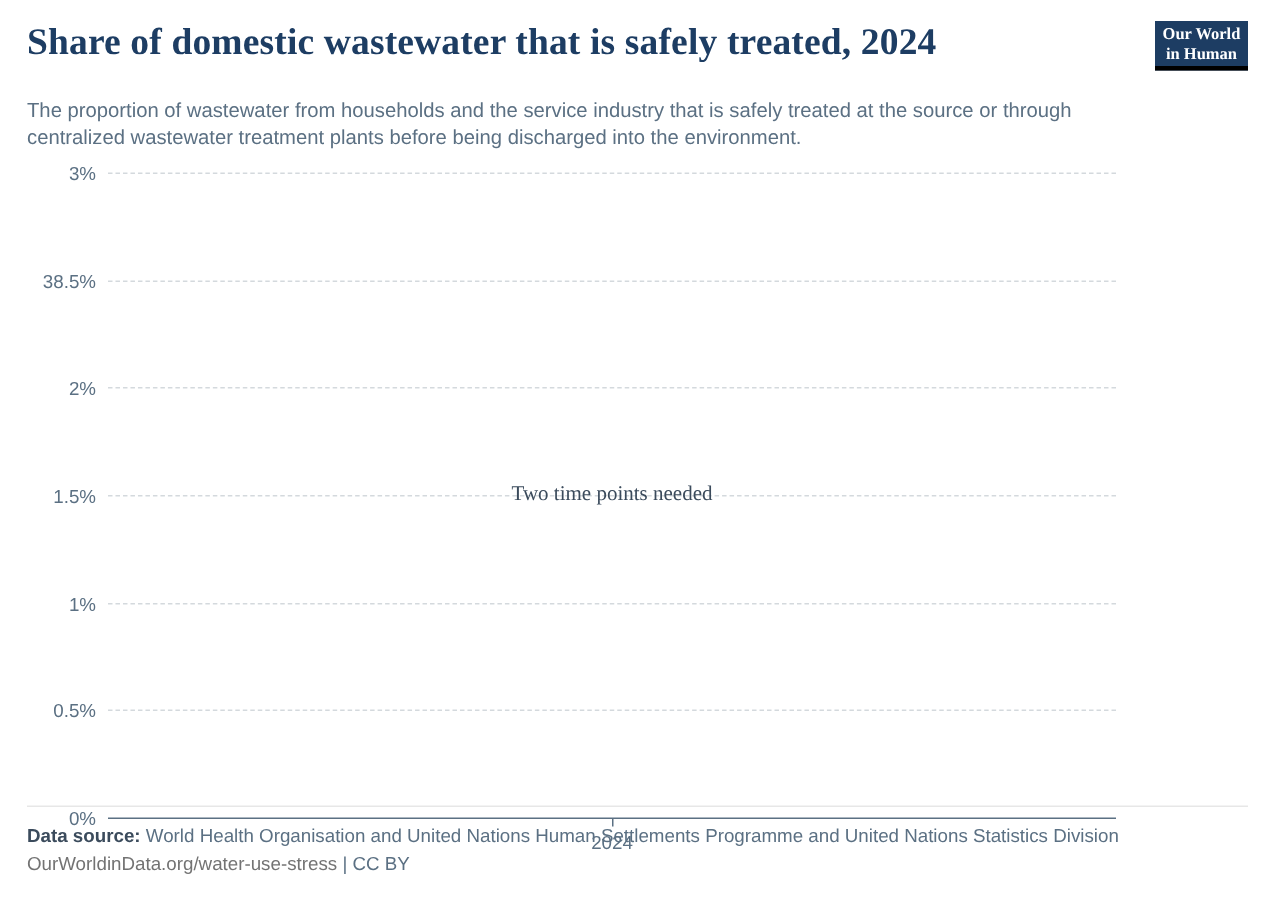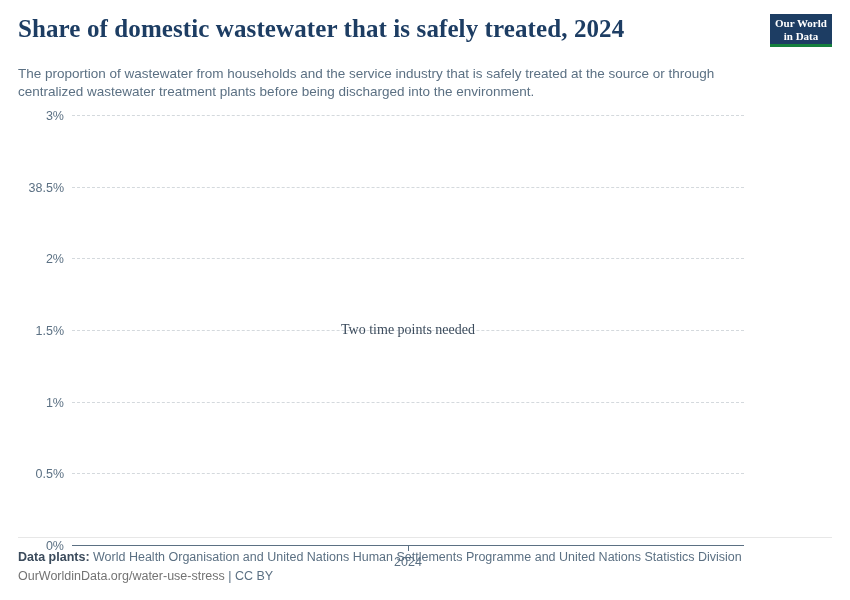--- a/index.html
+++ b/index.html
@@ -38,21 +38,21 @@
     margin-top: 21px;
     max-width: 740px;
   }
   .owid-logo {
     position: absolute;
     top: 14px;
     right: 18px;
     width: 62px;
     height: 33px;
     background: #1d3d63;
-    border-bottom: 3px solid #15803d;
+    border-bottom: 3px solid #000000;
     box-sizing: border-box;
     color: #ffffff;
     font-family: "Liberation Serif", serif;
     font-weight: 700;
     font-size: 11px;
     line-height: 13px;
     text-align: center;
     padding-top: 3px;
   }
   .owid-logo span {
@@ -134,21 +134,21 @@
     text-decoration: none;
   }
 </style>
 </head>
 <body>
 
 <div class="page">
 
   <div class="owid-logo">
     <span>Our World</span>
-    <span>in Data</span>
+    <span>in Human</span>
   </div>
 
   <h1 class="chart-title">Share of domestic wastewater that is safely treated, 2024</h1>
   <div class="chart-subtitle">The proportion of wastewater from households and the service industry that is safely treated at the source or through centralized wastewater treatment plants before being discharged into the environment.</div>
 
   <div class="plot-wrap">
     <div class="grid-area">
 
       <div class="gridline" style="top:0%;">
         <span class="ytick">3%</span>
@@ -173,21 +173,21 @@
         <span class="xtick-mark" style="left:50%; top:0;"></span>
         <span class="xtick-label" style="left:50%; top:9px;">2024</span>
       </div>
 
       <div class="chart-message" style="top:50%;">Two time points needed</div>
     </div>
   </div>
 
   <div class="footer">
     <div class="footer-line">
-      <span class="footer-label">Data plants:</span>
+      <span class="footer-label">Data source:</span>
       <span>World Health Organisation and United Nations Human Settlements Programme and United Nations Statistics Division</span>
     </div>
     <div class="footer-line">
       <a class="footer-link" href="#">OurWorldinData.org/water-use-stress</a>
       <span>| CC BY</span>
     </div>
   </div>
 
 </div>
 

